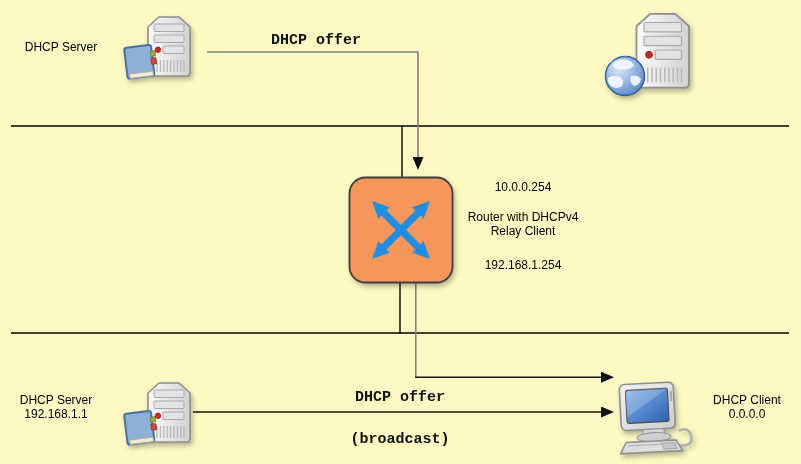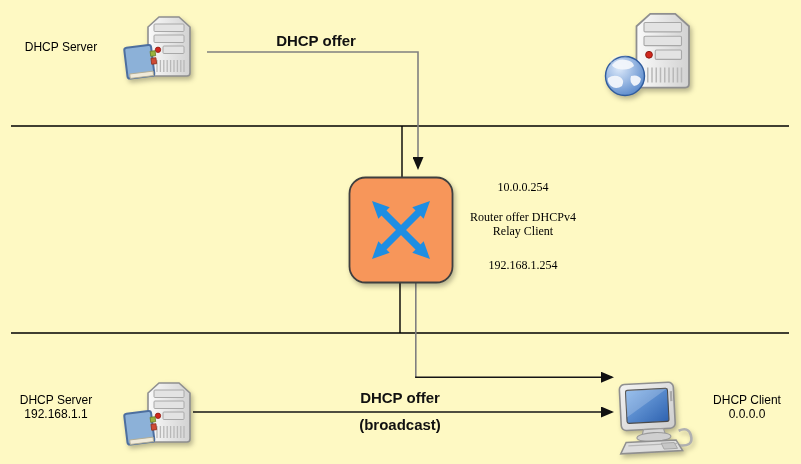--- a/index.html
+++ b/index.html
@@ -3,26 +3,26 @@
 <meta charset="utf-8">
 <style>
   html,body { margin:0; padding:0; background:#fff; }
   #stage {
     position:relative; width:801px; height:464px; background:#fef9c3;
     font-family:"Liberation Sans", sans-serif; color:#000; overflow:hidden;
   }
   #wires { position:absolute; left:0; top:0; }
   .icon { position:absolute; filter:drop-shadow(2px 3px 2.5px rgba(0,0,0,0.28)); }
   .lbl  { position:absolute; font-size:12px; line-height:14px; text-align:center; }
-  .mono { position:absolute; font-family:Liberation Sans, sans-serif; font-weight:bold;
+  .mono { position:absolute; font-family:Liberation Mono, monospace; font-weight:bold;
           font-size:15px; line-height:15px; text-align:center; color:#111; }
-  .router-lbl { position:absolute; font-size:12px; line-height:14px; text-align:center;font-family:Liberation Serif, serif; }
+  .router-lbl { position:absolute; font-size:12px; line-height:14px; text-align:center; }
   .router-lbl .gap-a { margin-bottom:16px; }
   .router-lbl .gap-b { margin-top:20px; }
-  #offer-bottom-line2 { margin-top:12px; }
+  #offer-bottom-line2 { margin-top:27px; }
 </style>
 </head>
 <body>
 
 <div id="stage">
 
   <svg id="wires" width="801" height="464" viewBox="0 0 801 464">
     <defs>
       <marker id="ah" markerUnits="userSpaceOnUse" markerWidth="13" markerHeight="11" refX="11" refY="5.5" orient="auto">
         <path d="M0 0 L13 5.5 L0 11 Z" fill="#111"></path>
@@ -156,21 +156,21 @@
   <div class="lbl" style="left:5px; top:40px; width:112px;">
     <div>DHCP Server</div>
   </div>
 
   <div class="mono" style="left:246px; top:33px; width:140px;">
     <div>DHCP offer</div>
   </div>
 
   <div class="router-lbl" style="left:449px; top:180px; width:148px;">
     <div class="gap-a">10.0.0.254</div>
-    <div>Router offer DHCPv4</div>
+    <div>Router with DHCPv4</div>
     <div>Relay Client</div>
     <div class="gap-b">192.168.1.254</div>
   </div>
 
   <div class="lbl" style="left:0px; top:393px; width:112px;">
     <div>DHCP Server</div>
     <div>192.168.1.1</div>
   </div>
 
   <div class="mono" style="left:330px; top:390px; width:140px;">

